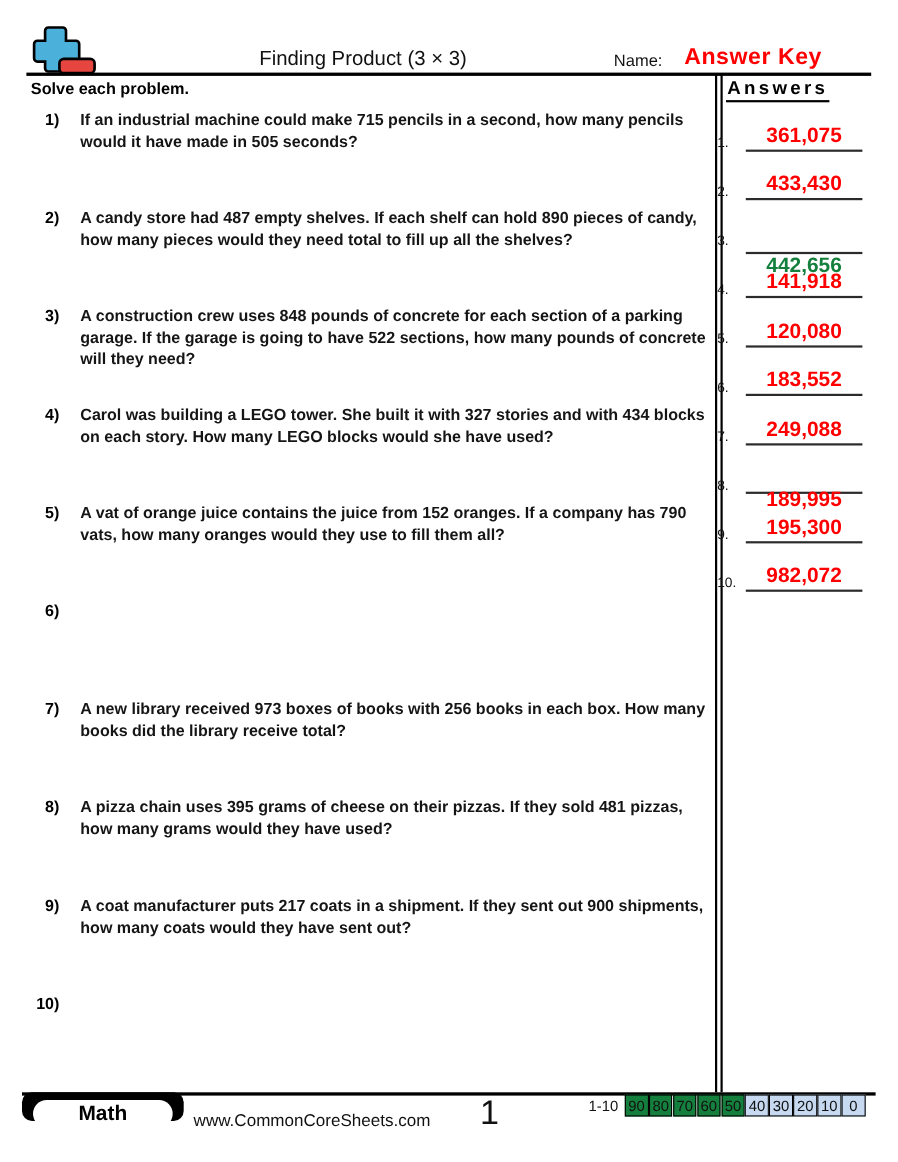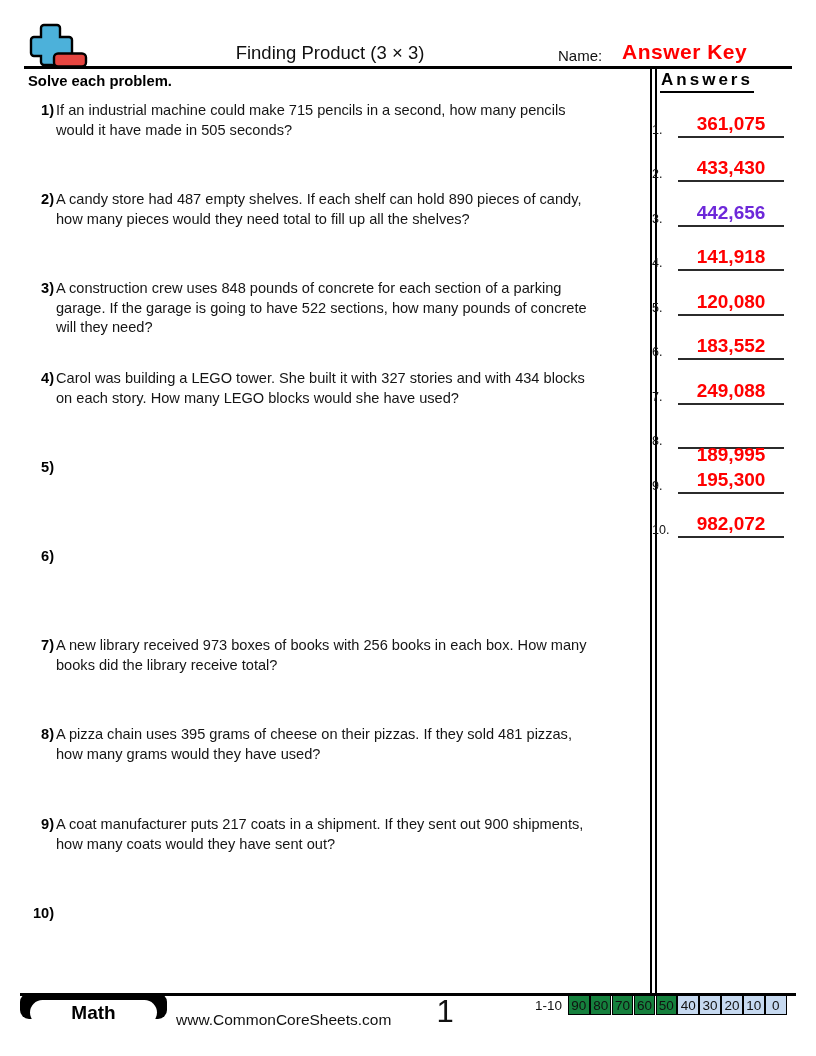--- a/index.html
+++ b/index.html
@@ -16,22 +16,22 @@
               letter-spacing:.5px;}
   .rule-top{position:absolute;left:24px;top:66px;width:768px;height:3px;background:#000;}
   .instructions{position:absolute;left:28px;top:73px;font-size:14.8px;font-weight:bold;color:#000;}
   
   .vline{position:absolute;top:68px;width:2px;height:925px;background:#000;}
   .vline.a{left:650px;} .vline.b{left:655px;}
   
   .problem{position:absolute;left:32px;width:612px;display:flex;}
   .prob-num{width:22px;text-align:right;font-weight:bold;font-size:14.6px;
             line-height:19.6px;color:#000;flex:none;}
-  .prob-text{margin-left:2px;font-size:14.6px;line-height:19.6px;white-space:pre-line;
-             color:#151515;}
+  .prob-text{margin-left:19px;font-size:14.6px;line-height:19.6px;white-space:pre-line;
+             color:#151515;font-weight:bold;}
   
   .answers-title{position:absolute;left:637px;top:70px;width:140px;text-align:center;}
   .answers-title span{display:inline-block;font-size:17px;font-weight:bold;
       letter-spacing:3px;border-bottom:2.5px solid #000;padding:0 1px 1px 1px;color:#000;}
   .answer-item{position:absolute;left:652px;width:132px;height:27px;display:flex;}
   .ans-num{width:26px;flex:none;align-self:flex-end;font-size:12.5px;color:#111;
            padding-bottom:1px;}
   .ans-val{flex:1;border-bottom:2px solid #2b2b2b;text-align:center;
            font-size:19px;font-weight:bold;line-height:26px;}
   
@@ -92,20 +92,22 @@
       </div>
 
       <div class="problem" style="top: 369px;">
         <div class="prob-num">4)</div>
         <div class="prob-text">Carol was building a LEGO tower. She built it with 327 stories and with 434 blocks
 on each story. How many LEGO blocks would she have used?</div>
       </div>
 
       <div class="problem" style="top: 458px;">
         <div class="prob-num">5)</div>
+        <div class="prob-text">A vat of orange juice contains the juice from 152 oranges. If a company has 790
+vats, how many oranges would they use to fill them all?</div>
       </div>
 
       <div class="problem" style="top: 547px;">
         <div class="prob-num">6)</div>
       </div>
 
       <div class="problem" style="top: 636px;">
         <div class="prob-num">7)</div>
         <div class="prob-text">A new library received 973 boxes of books with 256 books in each box. How many
 books did the library receive total?</div>
@@ -138,21 +140,21 @@
         <div class="ans-val" style="color:#ff0000;">361,075</div>
       </div>
 
       <div class="answer-item" style="top: 155px;">
         <div class="ans-num">2.</div>
         <div class="ans-val" style="color:#ff0000;">433,430</div>
       </div>
 
       <div class="answer-item" style="top: 200px;">
         <div class="ans-num">3.</div>
-        <div class="ans-val" style="color:#6d28d9;">442,656</div>
+        <div class="ans-val" style="color:#15803d;margin-top:29px;">442,656</div>
       </div>
 
       <div class="answer-item" style="top: 244px;">
         <div class="ans-num">4.</div>
         <div class="ans-val" style="color:#ff0000;">141,918</div>
       </div>
 
       <div class="answer-item" style="top: 289px;">
         <div class="ans-num">5.</div>
         <div class="ans-val" style="color:#ff0000;">120,080</div>

